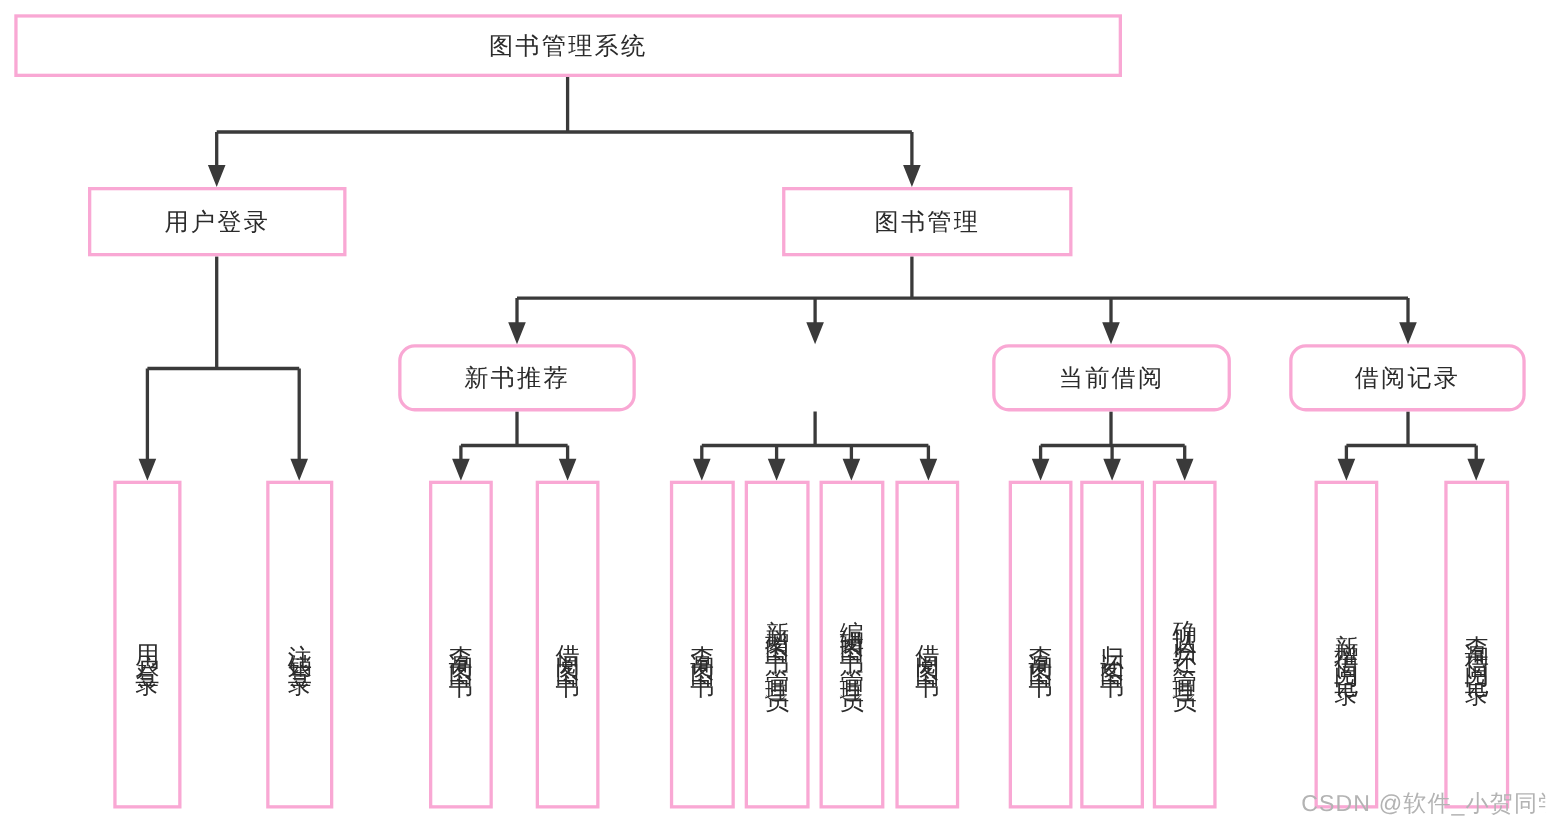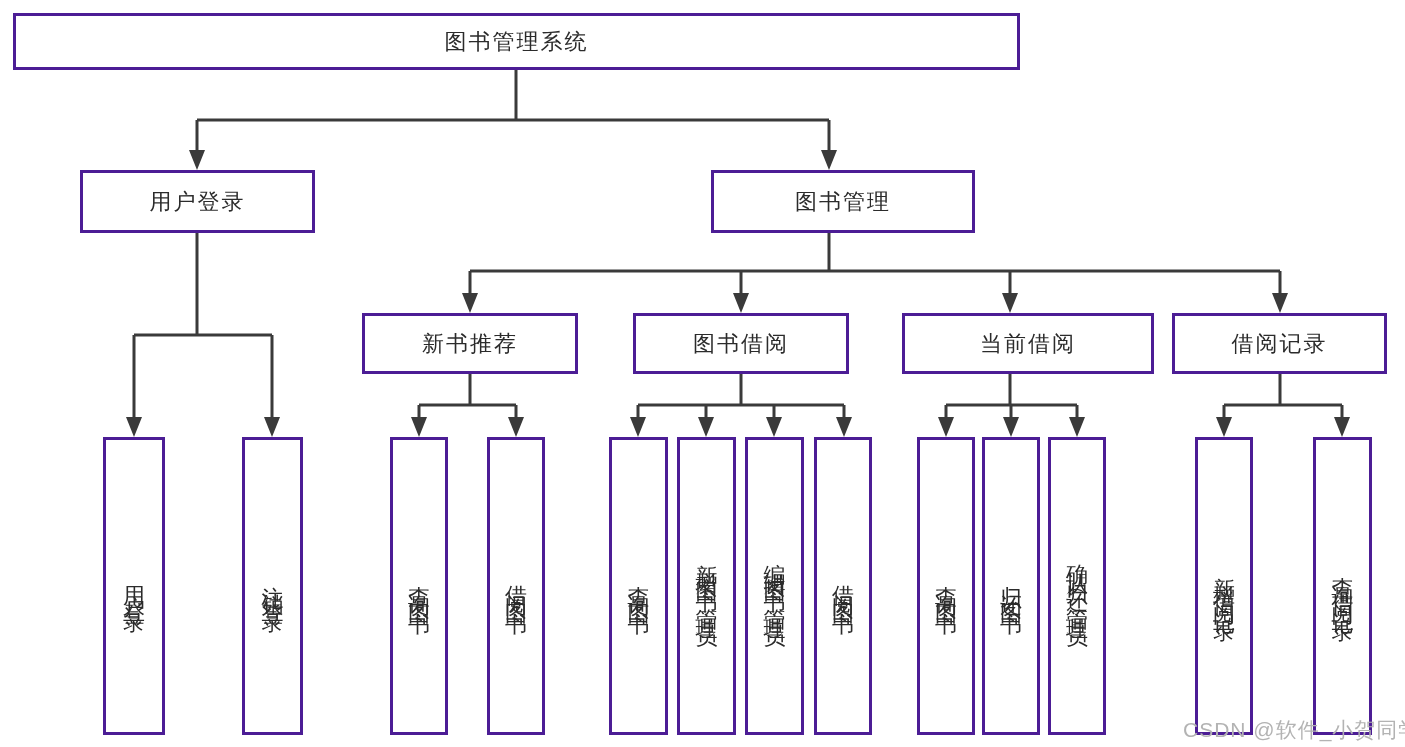--- a/index.html
+++ b/index.html
@@ -15,44 +15,44 @@
   .connectors {
     position: absolute;
     left: 0; top: 0;
     width: 1405px; height: 747px;
     z-index: 1;
   }
   .box {
     position: absolute;
     box-sizing: border-box;
     background: #ffffff;
-    border: 3px solid #4c1d95;
+    border: 3px solid #f9a8d4;
     display: flex;
     align-items: center;
     justify-content: center;
     font-size: 22px;
     letter-spacing: 2px;
     color: #2b2b2b;
     z-index: 2;
     white-space: nowrap;
   }
   .vbox {
     writing-mode: vertical-rl;
     letter-spacing: 9px;
     font-size: 22px;
     white-space: normal;
     line-height: 1;
   }
   .root-box   { left: 13px;  top: 13px;  width: 1007px; height: 57px; }
   .l2-a       { left: 80px;  top: 170px; width: 235px;  height: 63px; }
   .l2-b       { left: 711px; top: 170px; width: 264px;  height: 63px; }
-  .l3         { top: 313px; height: 61px; }
+  .l3         { top: 313px; height: 61px; border-radius: 15px; }
   .l3-a       { left: 362px;  width: 216px; }
   .l3-b       { left: 633px;  width: 216px; }
-  .l3-c       { left: 902px;  width: 252px; }
+  .l3-c       { left: 902px;  width: 217px; }
   .l3-d       { left: 1172px; width: 215px; }
   .leaf       { top: 437px; height: 298px; }
   .g1-a { left: 103px;  width: 62px; }
   .g1-b { left: 242px;  width: 61px; }
   .g2-a { left: 390px;  width: 58px; }
   .g2-b { left: 487px;  width: 58px; }
   .g3-a { left: 609px;  width: 59px; }
   .g3-b { left: 677px;  width: 59px; }
   .g3-c { left: 745px;  width: 59px; }
   .g3-d { left: 814px;  width: 58px; }
@@ -93,21 +93,20 @@
              M946 437 l-8 -20 h16 z  M1011 437 l-8 -20 h16 z  M1077 437 l-8 -20 h16 z
              M1224 437 l-8 -20 h16 z M1342 437 l-8 -20 h16 z" fill="#3a3a3a" stroke="none"></path>
   </svg>
 
   <div class="box root-box">图书管理系统</div>
 
   <div class="box l2-a">用户登录</div>
   <div class="box l2-b">图书管理</div>
 
   <div class="box l3 l3-a">新书推荐</div>
-  <div class="box l3 l3-b">图书借阅</div>
   <div class="box l3 l3-c">当前借阅</div>
   <div class="box l3 l3-d">借阅记录</div>
 
   <div class="box vbox leaf g1-a">用户登录</div>
   <div class="box vbox leaf g1-b">注销登录</div>
 
   <div class="box vbox leaf g2-a">查询图书</div>
   <div class="box vbox leaf g2-b">借阅图书</div>
 
   <div class="box vbox leaf g3-a">查询图书</div>

